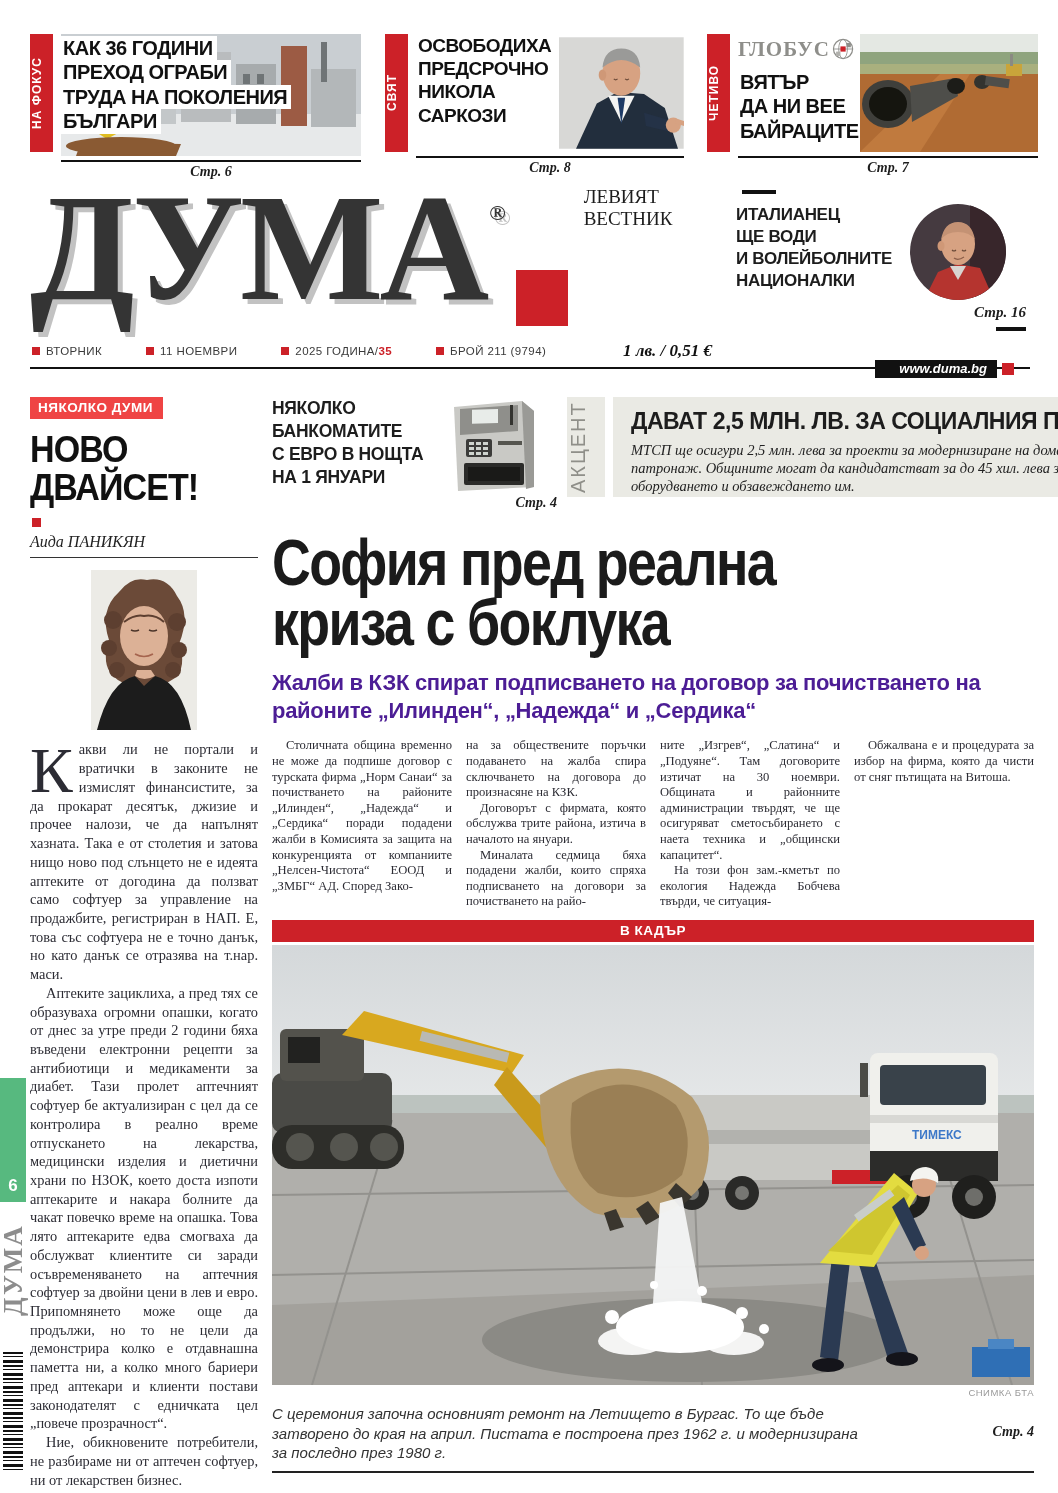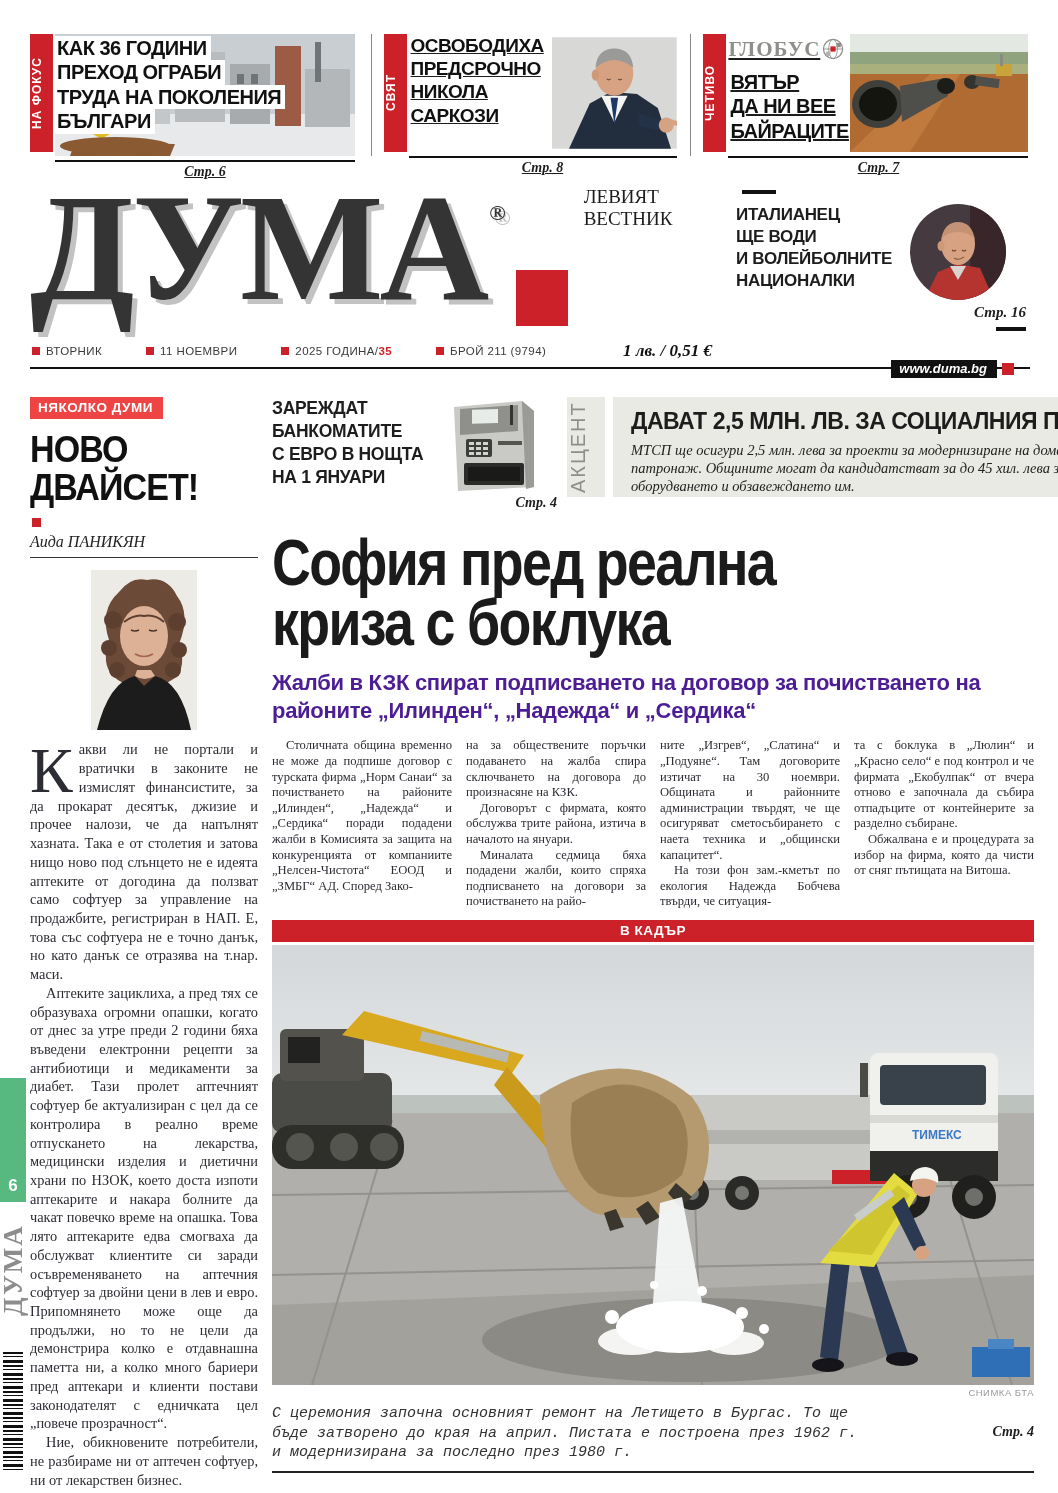--- a/index.html
+++ b/index.html
@@ -5,21 +5,21 @@
   * { margin:0; padding:0; box-sizing:border-box; }
   html,body { background:#ffffff; }
   body { font-family:"Liberation Sans", sans-serif; color:#1d1d1d; }
   .page { position:relative; width:1058px; height:1493px; background:#fff; overflow:hidden; }
 
   
   .teasers { display:flex; padding:34px 28px 0 30px; gap:0; }
   .teaser { display:flex; position:relative; }
   .vlabel-red { width:23px; min-width:23px; background:#cc2128; color:#fff; font-weight:bold; font-size:12px;
     letter-spacing:1px; writing-mode:vertical-rl; transform:rotate(180deg); text-align:center; padding:4px 0; height:118px; }
-  .teaser-body { position:relative; margin-left:2px;text-decoration:underline; }
+  .teaser-body { position:relative; margin-left:8px; }
   .t-photo { display:block; }
   .t-head { position:absolute; top:2px; left:0; z-index:2; }
   .t-head span { display:table; background:#fff; color:#111; font-weight:bold; font-size:20px; line-height:1.22;
     padding:0 4px 0 2px; letter-spacing:-0.5px; white-space:nowrap; }
   .t-foot { border-top:2.5px solid #111; margin-top:4px; text-align:center;
     font-family:"Liberation Serif", serif; font-style:italic; font-weight:bold; font-size:14px; padding-top:2px; }
   .t-divider { width:1px; background:#888; margin:0 12px; height:122px; align-self:flex-start; }
 
   
   .masthead { display:flex; padding:6px 32px 0 30px; align-items:flex-start; }
@@ -39,21 +39,21 @@
 
   
   .dateline { display:flex; align-items:center; padding:10px 28px 6px 32px; font-size:11.5px; color:#3a3a3a; letter-spacing:0.4px; }
   .dl-item { display:flex; align-items:center; margin-right:44px; }
   .sq { width:8px; height:8px; background:#cc2128; display:inline-block; margin-right:6px; flex:none; }
   .dl-red { color:#cc2128; font-weight:bold; }
   .price { font-family:"Liberation Serif", serif; font-style:italic; font-weight:bold; font-size:17px; color:#111;
     margin-left:auto; margin-right:318px; letter-spacing:0; }
   .ruleline { position:relative; margin:0 28px 0 30px; border-top:2px solid #111; height:22px; }
   .sitebar { position:absolute; right:16px; top:-9px; display:flex; align-items:center; }
-  .sitebox { background:#111; color:#fff; font-weight:bold; font-style:italic; font-size:13px; padding:1px 10px 2px 8px; }
+  .sitebox { background:#111; color:#fff; font-weight:bold; font-style:italic; font-size:13px; padding:1px 10px 2px 24px; }
   .sitesq { width:12px; height:12px; background:#cc2128; margin-left:5px; }
 
   
   .content { display:flex; padding:8px 28px 0 30px; }
   .leftcol { width:228px; min-width:228px; }
   .maincol { width:762px; margin-left:14px; }
 
   
   .sec-red { display:inline-block; background:#ef4444; color:#fff; font-weight:bold; font-size:13.5px; letter-spacing:0.5px; padding:3px 10px 4px 8px; }
   .op-title { font-weight:bold; font-size:37px; line-height:1.02; letter-spacing:-1px; color:#111; margin-top:12px;
@@ -98,21 +98,21 @@
   .lead-col { flex:1; font-family:"Liberation Serif", serif; font-size:12.6px; line-height:1.24; color:#2c2c34; text-align:justify; }
   .lead-col p { margin:0; }
   .lead-col p.ind { text-indent:14px; }
 
   
   .kicker { margin-top:10px; background:#cc2128; color:#fff; font-weight:bold; font-size:13.5px; text-align:center;
     letter-spacing:0.5px; padding:3px 0 4px 0; }
   .feature-photo { display:block; margin-top:3px; }
   .credit { text-align:right; font-size:9.5px; color:#9a9a9a; letter-spacing:0.5px; margin-top:2px; }
   .caption-row { display:flex; align-items:flex-start; margin-top:6px; }
-  .caption { font-family:Liberation Mono, monospace; font-style:italic; font-size:15px; line-height:1.3; color:#333; width:600px; }
+  .caption { font-family:Liberation Sans, sans-serif; font-style:italic; font-size:15px; line-height:1.3; color:#333; width:600px; }
   .caption-page { margin-left:auto; font-family:"Liberation Serif", serif; font-style:italic; font-weight:bold; font-size:14px; margin-top:20px; }
   .bottom-rule { border-top:2px solid #222; margin-top:8px; }
 </style>
 </head>
 <body>
 
 <div class="page">
 
   <div class="teasers">
 
@@ -327,21 +327,21 @@
       
       
     </div>
 
     <div class="maincol">
 
       <div class="midrow">
         <div class="atm-teaser">
           <div class="atm-flex">
             <div class="atm-head">
-              <div>ЗАРЕЖДАТ</div>
+              <div>НЯКОЛКО</div>
               <div>БАНКОМАТИТЕ</div>
               <div>С ЕВРО В НОЩТА</div>
               <div>НА 1 ЯНУАРИ</div>
             </div>
             <svg width="108" height="96" viewBox="0 0 108 96" style="margin-left:6px;">
               <polygon points="16,10 84,4 96,14 96,90 20,94" fill="#c9c9c5"></polygon>
               <polygon points="84,4 96,14 96,90 88,92 84,8" fill="#9a9a96"></polygon>
               <polygon points="22,12 80,8 80,34 22,38" fill="#8f8f8b"></polygon>
               <rect x="34" y="14" width="26" height="14" fill="#e8ece9" transform="skewY(-2)"></rect>
               <rect x="72" y="8" width="3" height="20" fill="#33332f"></rect>
@@ -389,21 +389,20 @@
         <div class="lead-col">
           <p>на за обществените поръчки подаването на жалба спира сключването на договора до произнасяне на КЗК.</p>
           <p class="ind">Договорът с фирмата, която обслужва трите района, изтича в началото на януари.</p>
           <p class="ind">Миналата седмица бяха подадени жалби, които спряха подписването на договори за почистването на райо-</p>
         </div>
         <div class="lead-col">
           <p>ните „Изгрев“, „Слатина“ и „Подуяне“. Там договорите изтичат на 30 ноември. Общината и районните администрации твърдят, че ще осигуряват сметосъбирането с наета техника и „общински капацитет“.</p>
           <p class="ind">На този фон зам.-кметът по екология Надежда Бобчева твърди, че ситуация-</p>
         </div>
         <div class="lead-col">
-          <p>та с боклука в „Люлин“ и „Красно село“ е под контрол и че фирмата „Екобулпак“ от вчера отново е започнала да събира отпадъците от контейнерите за разделно събиране.</p>
           <p class="ind">Обжалвана е и процедурата за избор на фирма, която да чисти от сняг пътищата на Витоша.</p>
         </div>
       </div>
 
       <div class="kicker">В КАДЪР</div>
 
       <svg class="feature-photo" width="762" height="440" viewBox="0 0 762 440">
         <defs>
           <linearGradient id="sky" x1="0" y1="0" x2="0" y2="1">
             <stop offset="0" stop-color="#d4d8da"></stop>

